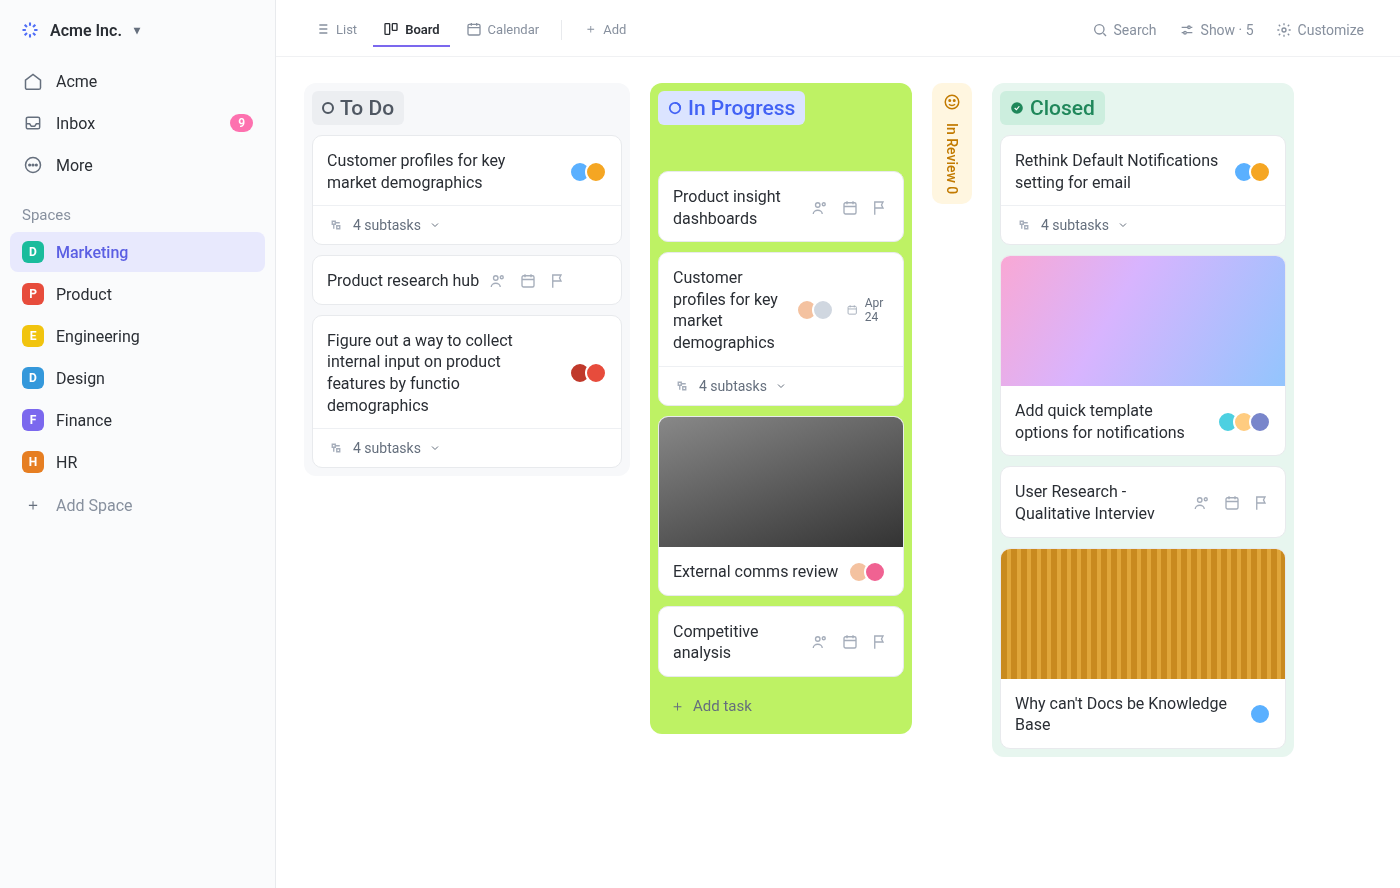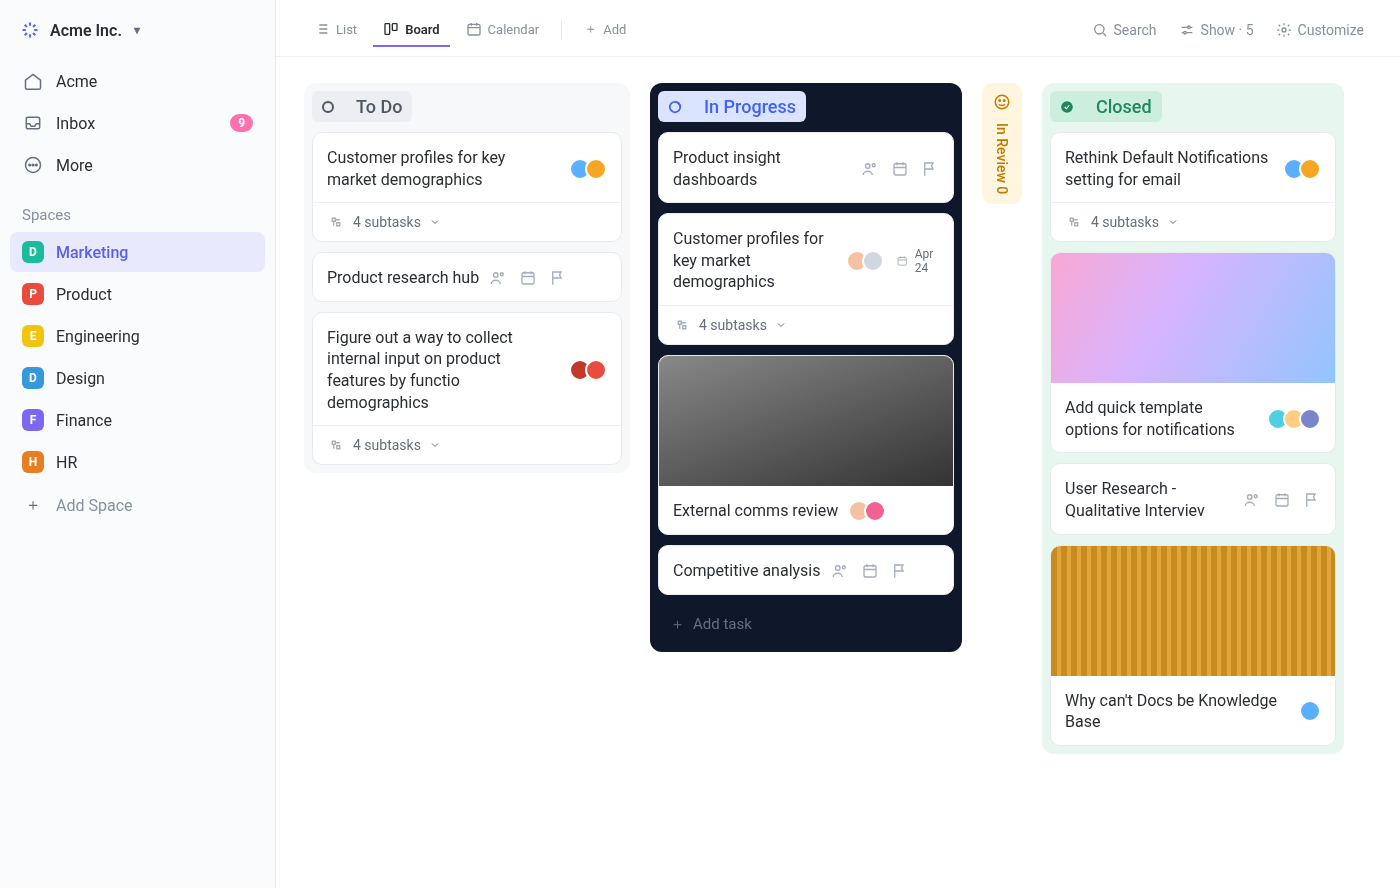--- a/index.html
+++ b/index.html
@@ -23,24 +23,24 @@
 .topbar { display: flex; align-items: center; padding: 12px 28px 8px; gap: 6px; border-bottom: 1px solid #f0f1f3; }
 .view-tab { display: flex; align-items: center; gap: 6px; padding: 8px 10px; font-size: 13px; color: #87909e; cursor: pointer; border-bottom: 2px solid transparent; }
 .view-tab.active { color: #2a2e34; font-weight: 600; border-bottom: 2px solid #7b68ee; }
 .vsep { width: 1px; height: 20px; background: #e8eaed; margin: 0 6px; }
 .topbar-spacer { flex: 1; }
 .top-action { display: flex; align-items: center; gap: 6px; font-size: 14px; color: #87909e; cursor: pointer; padding: 6px 8px; }
 
 .board { flex: 1; display: flex; gap: 20px; padding: 26px 20px 20px 28px; overflow-x: auto; align-items: flex-start; }
 .column { border-radius: 12px; padding: 8px; display: flex; flex-direction: column; gap: 10px; flex-shrink: 0; }
 .col-todo { width: 326px; background: #f7f8fa; }
-.col-progress { width: 312px; background: #0f172a; }
+.col-progress { width: 262px; background: #bef264; }
 .col-review { width: 40px; background: #fff6e0; border-radius: 10px; padding: 10px 0; display: flex; flex-direction: column; align-items: center; gap: 8px; cursor: pointer; }
 .col-closed { width: 302px; background: #e7f6ef; }
-.col-header { display: inline-flex; align-items: center; gap: 22px; padding: 5px 10px; border-radius: 6px; font-size: 18px; font-weight: 500; align-self: flex-start; }
+.col-header { display: inline-flex; align-items: center; gap: 6px; padding: 5px 10px; border-radius: 6px; font-size: 21px; font-weight: 500; align-self: flex-start; }
 .col-todo .col-header { background: #eceef1; color: #4f5762; }
 .col-progress .col-header { background: #dbe4ff; color: #4262f5; }
 .col-closed .col-header { background: #cceede; color: #1f875a; }
 .status-dot { width: 12px; height: 12px; border-radius: 50%; border: 2px solid currentColor; display: inline-block; }
 
 .card { background: #fff; border: 1px solid #e8eaed; border-radius: 10px; overflow: hidden; cursor: pointer; }
 .card-body { padding: 14px 14px 12px; display: flex; flex-direction: row; gap: 10px; }
 .card-title { font-size: 16px; line-height: 1.35; color: #2a2e34; }
 .meta-row { display: flex; align-items: center; gap: 12px; color: #a5adba; }
 .avatars { display: flex; }
@@ -259,21 +259,21 @@
       </div>
 
       <div class="column col-progress">
         <div class="col-header">
           <svg width="14" height="14" viewBox="0 0 24 24" fill="none" stroke="currentColor" stroke-width="3">
               <circle cx="12" cy="12" r="9"></circle>
               <path d="M12 3a9 9 0 019 9" stroke="#4262f5"></path>
             </svg>
           <span>In Progress</span>
         </div>
-        <div id="progress-cards" style="display: flex; flex-direction: column; gap: 10px;">
+        <div id="progress-cards" style="display: flex; flex-direction: column; gap: 10px; margin-top: 36px;">
             <div class="card">
               <div class="card-body">
                 <div class="card-title">Product insight dashboards</div>
                 <div class="meta-row">
                   <svg class="ico-sm" viewBox="0 0 24 24" fill="none" stroke="currentColor" stroke-width="1.8">
                     <circle cx="9" cy="8" r="3"></circle>
                     <path d="M3 20c0-3 3-5 6-5s6 2 6 5"></path>
                     <circle cx="17" cy="7" r="2"></circle>
                   </svg>
   <svg class="ico-sm" viewBox="0 0 24 24" fill="none" stroke="currentColor" stroke-width="1.8">

